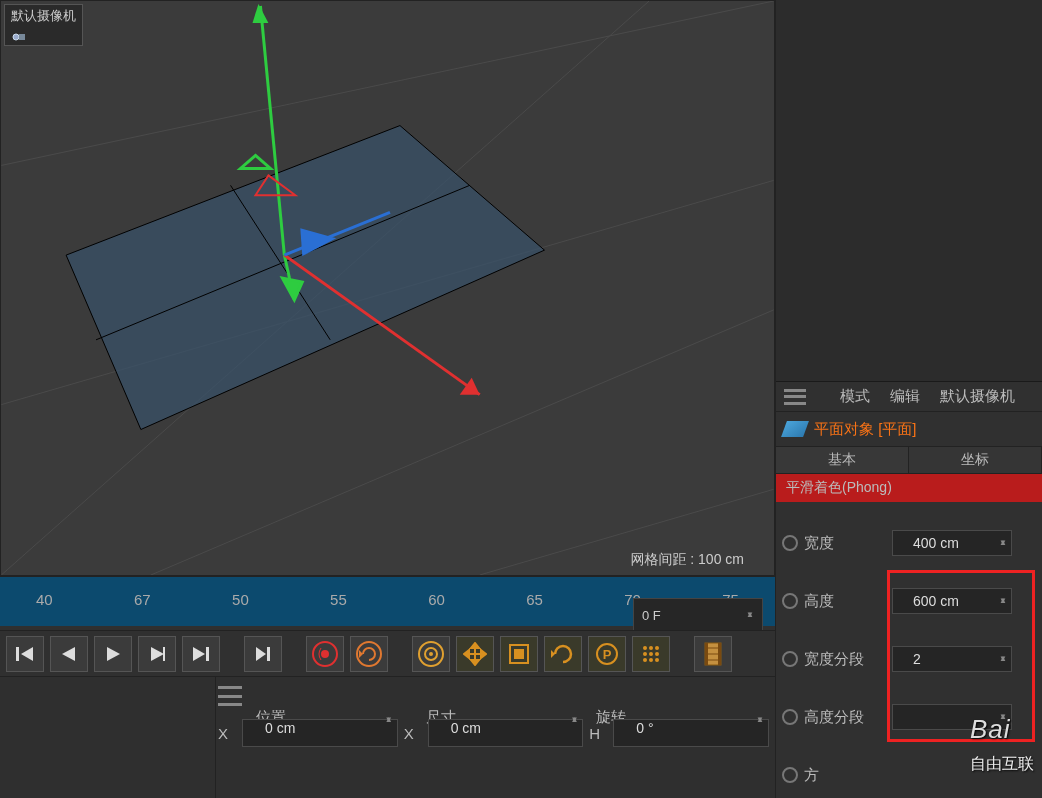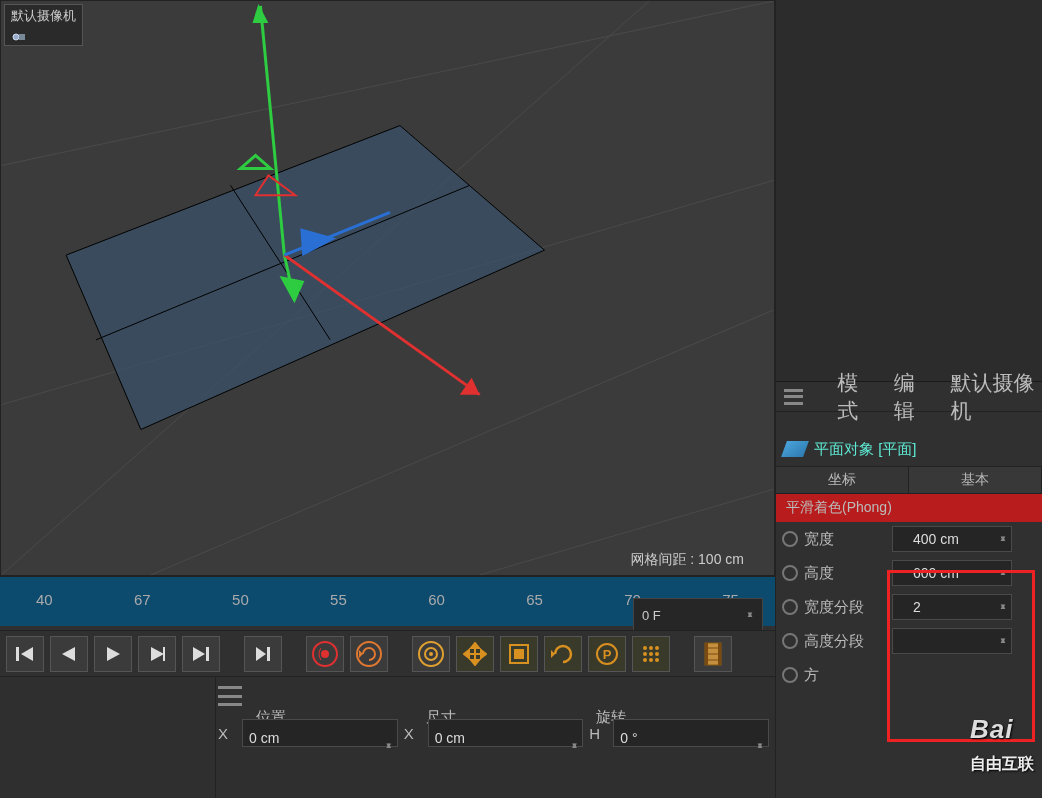--- a/index.html
+++ b/index.html
@@ -65,41 +65,41 @@
 .hamburger { width: 24px; height: 20px; margin-right: 14px; display: flex; flex-direction: column; justify-content: space-between; }
 .hamburger div { height: 3px; background: #888; }
 .coord-header .hlabel { font-size: 15px; color: #bbb; width: 170px; text-align: left; margin-top: 43px; }
 .coord-row {
   position: absolute; left: 218px; top: 42px; right: 6px;
   display: flex; align-items: center; gap: 6px;
 }
 .axis-label { font-size: 15px; color: #bbb; width: 18px; }
 .num-input {
   height: 28px; background: #252525; border: 1px solid #4a4a4a;
-  display: flex; align-items: flex-end; padding: 0 6px; color: #ddd; font-size: 14px;
+  display: flex; align-items: flex-start; padding: 0 22px; color: #ddd; font-size: 14px;
   flex: 1; position: relative;
 }
 .num-input .spinner { position: absolute; right: 4px; }
 
 .spinner { display: flex; flex-direction: column; line-height: 0; }
 .spinner span { font-size: 8px; color: #888; cursor: pointer; }
 
 
 .rpanel {
   position: absolute; left: 775px; top: 0; right: 0; bottom: 0;
   background: #303030; border-left: 1px solid #222;
 }
 .rpanel-top { height: 382px; background: #2c2c2c; border-bottom: 1px solid #1a1a1a; }
 .attr-menu {
   height: 30px; display: flex; align-items: center; gap: 20px;
-  padding-left: 8px; font-size: 21px; border-bottom: 1px solid #222;
+  padding-left: 8px; font-size: 15px; border-bottom: 1px solid #222;
 }
 .obj-title {
   height: 34px; display: flex; align-items: center; gap: 8px;
-  padding-left: 8px; font-size: 15px; color: #5eead4; margin-top: 20px;
+  padding-left: 8px; font-size: 15px; color: #f97316;
 }
 .plane-icon {
   width: 22px; height: 16px; background: linear-gradient(135deg,#4aa4da,#2d7ab0);
   transform: skewX(-20deg);
 }
 .tab-row {
   display: flex; height: 28px; border-top: 1px solid #222; border-bottom: 1px solid #222;
 }
 .tab {
   flex: 1; display: flex; align-items: center; justify-content: center;
@@ -107,39 +107,39 @@
 }
 .tab.alt { background: #353535; }
 .phong-row {
   height: 28px; display: flex; align-items: center; padding-left: 10px;
   font-size: 14px; background: #b91c1c;
 }
 .section-title {
   padding: 10px 8px 6px; font-size: 15px; color: #ddd; font-weight: bold;
 }
 .prop-row {
-  display: flex; align-items: center; height: 34px; padding-left: 6px; gap: 6px;
+  display: flex; align-items: center; height: 34px; padding-left: 6px; gap: 6px; margin-top: 24px;
 }
 .radio { width: 16px; height: 16px; border: 2px solid #777; border-radius: 50%; }
 .prop-label { font-size: 15px; color: #bbb; width: 82px; }
 .prop-input {
   height: 26px; background: #252525; border: 1px solid #4a4a4a;
   display: flex; align-items: center; padding: 0 20px; color: #ddd; font-size: 14px;
   width: 120px; position: relative;
 }
 .prop-input .spinner { position: absolute; right: 4px; }
 .redbox {
   position: absolute; left: 887px; top: 570px; width: 148px; height: 172px;
   border: 3px solid #e22; pointer-events: none;
 }
 
 
 .watermark {
   position: absolute; right: 8px; bottom: 22px;
-  color: #ddd; font-size: 26px; font-style: italic; font-weight: bold;
+  color: #ddd; font-size: 26px; font-style: italic; font-weight: normal;
   text-shadow: 1px 1px 2px #000; letter-spacing: 1px;
 }
 .watermark small { font-size: 16px; font-style: normal; letter-spacing: 0; color: #eee; }
 
 svg { pointer-events: none; }
 </style>
 </head>
 <body>
 
 <div class="app">
@@ -372,22 +372,22 @@
         </div>
       <span>模式</span>
       <span>编辑</span>
       <span>默认摄像机</span>
     </div>
     <div class="obj-title">
       <div class="plane-icon"></div>
       <span>平面对象 [平面]</span>
     </div>
     <div class="tab-row">
+      <div class="tab">基本</div>
       <div class="tab alt">坐标</div>
-      <div class="tab">基本</div>
     </div>
     <div class="phong-row">平滑着色(Phong)</div>
 
     <div class="prop-row">
       <div class="radio"></div>
       <span class="prop-label">宽度</span>
       <div class="prop-input">
           <span>400 cm</span>
           <div class="spinner">
             <span>▲</span>

